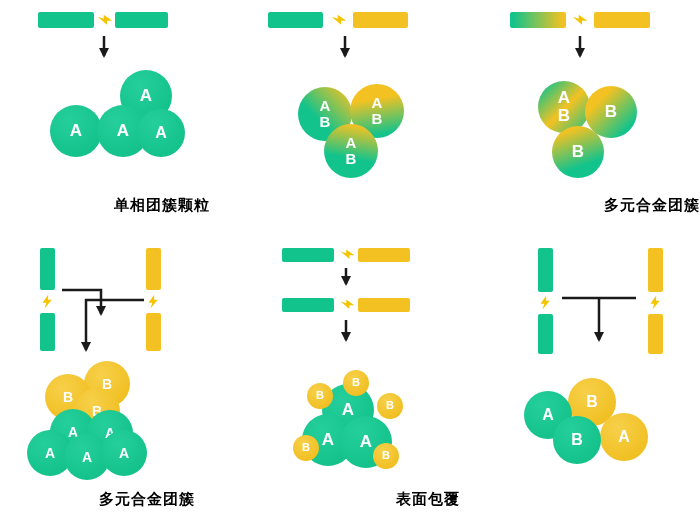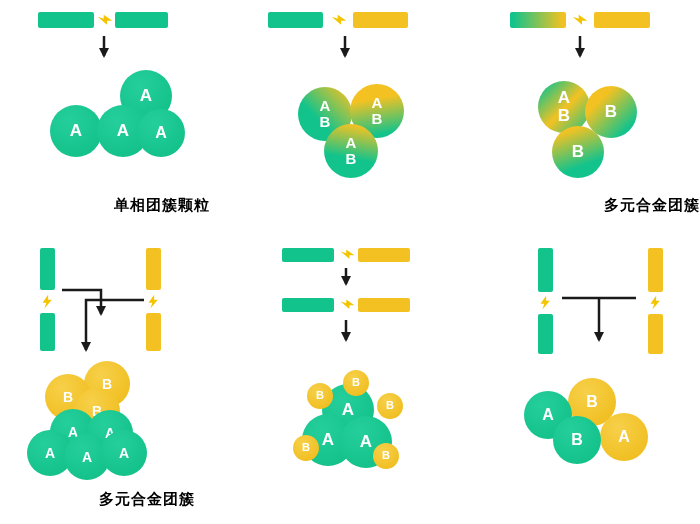--- a/index.html
+++ b/index.html
@@ -220,20 +220,21 @@
       </div>
     <div class="circle d26 yellow-c" style="left:137px;top:153px">
         <span>B</span>
       </div>
     <div class="circle d26 yellow-c" style="left:53px;top:195px">
         <span>B</span>
       </div>
     <div class="circle d26 yellow-c" style="left:133px;top:203px">
         <span>B</span>
       </div>
+    <div class="title" style="left:0;top:250px;width:220px">表面包覆</div>
   </div>
 
   <div class="panel" style="left:472px;top:240px;width:228px;height:284px">
     <svg class="lines" width="228" height="284">
       <defs>
           <marker id="ah6" markerUnits="userSpaceOnUse" markerWidth="10" markerHeight="10" refX="8" refY="5" orient="auto">
             <path d="M0,0 L10,5 L0,10 Z" fill="#1a1a1a"></path>
           </marker>
         </defs>
       <line x1="90" y1="58" x2="164" y2="58" stroke="#1a1a1a" stroke-width="2.5"></line>

